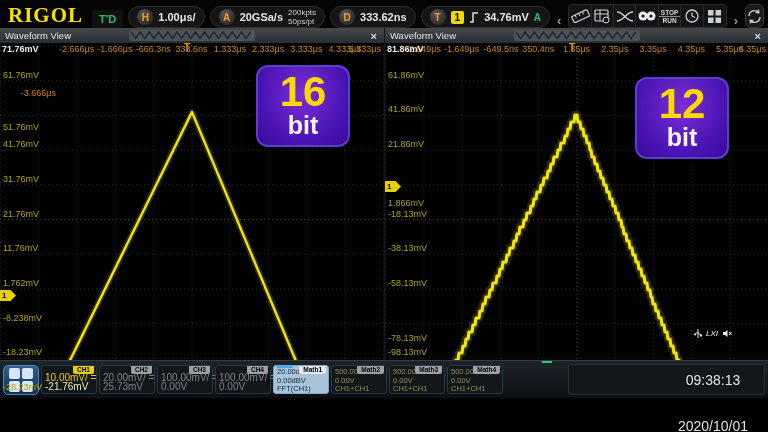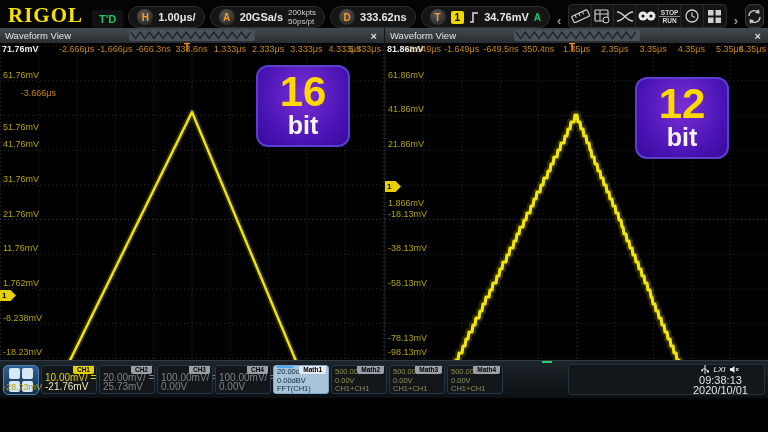--- a/index.html
+++ b/index.html
@@ -101,21 +101,21 @@
   .math-active::after { content:''; position:absolute; left:3px; top:0; width:16px;
                         height:2px; background:#49a8f5; }
   .math-dim .cl { color:#8f8f55; }
   .status-box { margin-left:auto; width:197px; height:31px; background:#14171a;
                 border:1px solid #263238; border-radius:3px; display:flex;
                 align-items:center; }
   .status-inner { margin-left:auto; margin-right:16px; text-align:center; }
   .status-icons { display:flex; align-items:center; justify-content:center; gap:4px;
                   height:10px; color:#e8ebed; }
   .lxi { font-size:8px; font-weight:400; font-style:italic; color:#f0f3f5; }
-  .status-time, .status-date { font-size:11px; line-height:10px; color:#dfe3e6; }
+  .status-time, .status-date { font-size:14px; line-height:10px; color:#dfe3e6;margin-top:36px; }
 </style>
 </head>
 <body>
 
 <div id="app">
 
   <div class="topbar">
     <div class="logo">RIGOL</div>
     <div class="trig-status">T'D</div>
 

